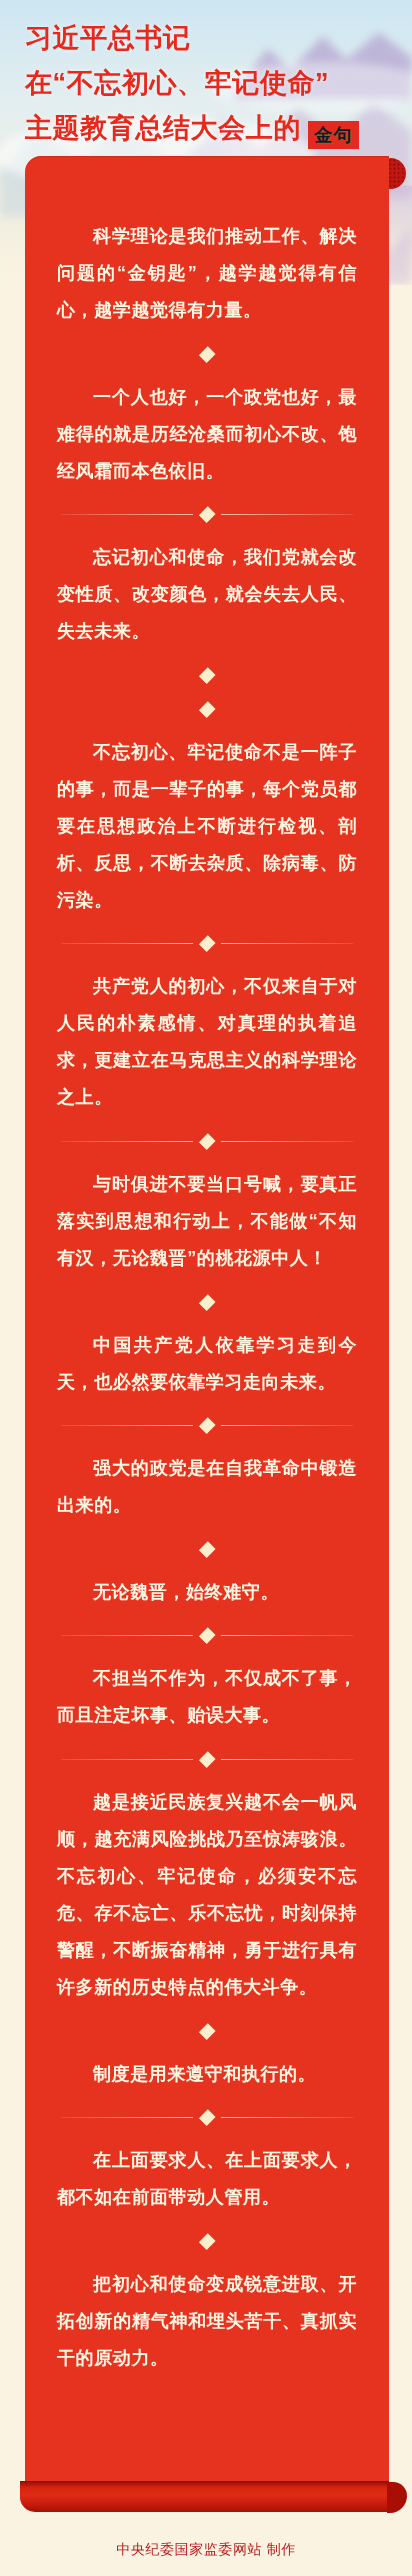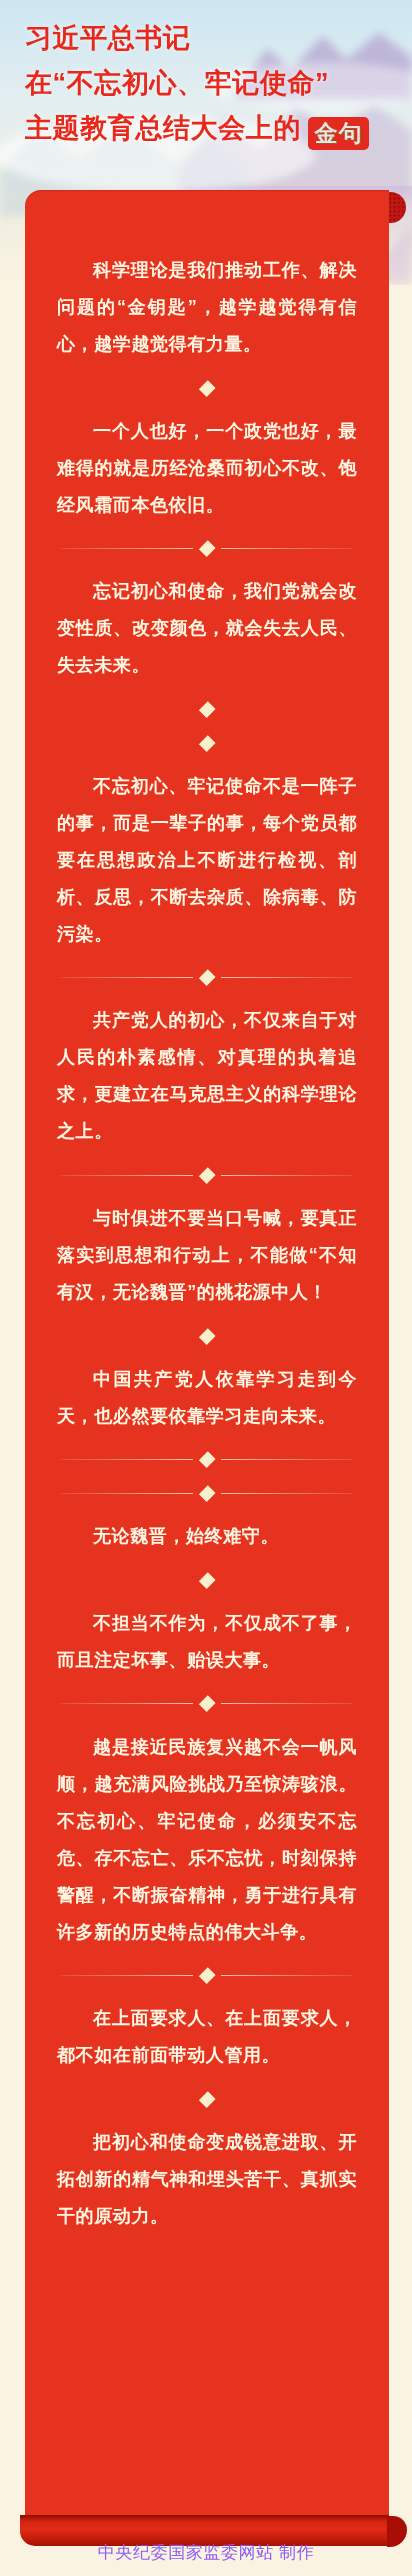--- a/index.html
+++ b/index.html
@@ -16,28 +16,28 @@
   .header-bg svg{position:absolute;left:0;top:0;}
   .title{
     position:absolute;left:25px;top:16px;width:372px;z-index:3;
     color:#e7281a;font-weight:bold;font-size:27px;line-height:45px;
     text-shadow:0 0 5px rgba(255,255,255,.65);
     letter-spacing:0.6px;
   }
   .title .trow{white-space:nowrap;}
   .badge{
     display:inline-block;vertical-align:-3.7px;margin-left:7.4px;
-    background:#e42920;color:#e5e5e5;
-    font-size:23px;font-weight:bold;line-height:1;
-    padding:4.3px 6.2px 5.6px;border-radius:5px;
+    background:#e42920;color:#0f172a;
+    font-size:18px;font-weight:bold;line-height:1;
+    padding:4.3px 6.2px 5.6px;border-radius:0;
     text-shadow:1.2px 1.2px 0 rgba(150,100,25,.9);
     letter-spacing:1.2px;
   }
   
-  .scroll{position:absolute;left:0;top:190px;width:412px;height:2224px;z-index:2;}
+  .scroll{position:absolute;left:0;top:156px;width:412px;height:2224px;z-index:2;}
   .curl-top{
     position:absolute;right:5.6px;top:1.9px;width:18.6px;height:31px;
     background:
       radial-gradient(circle,rgba(140,8,4,.95) 0.8px,rgba(0,0,0,0) 1px) 0 0/4.3px 4.3px,
       #c01712;
     border-radius:2.5px 16px 16px 0;
   }
   .panel{
     position:absolute;left:25px;top:0;width:364px;height:2325px;
     background:#e63320;
@@ -78,21 +78,21 @@
     border-radius:0 0 0 15px;
   }
   .curl-bottom{
     position:absolute;right:5px;top:2326px;width:20px;height:31px;
     background:#a90e04;
     border-radius:0 17.3px 21px 0;
   }
   
   .footer{
     position:absolute;left:0;top:2541px;width:412px;z-index:3;
-    text-align:center;color:#8b5cf6;font-size:17px;letter-spacing:0.6px;
+    text-align:center;color:#b91c1c;font-size:14px;letter-spacing:0.6px;
   }
 </style>
 </head>
 <body>
 
 <div class="header-bg">
   <svg width="412" height="285" viewBox="0 0 666 460">
     <defs>
       <filter id="soft" x="-20%" y="-20%" width="140%" height="140%">
         <feGaussianBlur stdDeviation="7"></feGaussianBlur>
@@ -180,20 +180,21 @@
           <span class="dline-r"></span>
         </div>
         <p class="qtext">中国共产党人依靠学习走到今天，也必然要依靠学习走向未来。</p>
       </div>
         <div class="qblock">
         <div class="divider">
           <span class="dline-l"></span>
           <span class="diamond"></span>
           <span class="dline-r"></span>
         </div>
+        <p class="qtext">强大的政党是在自我革命中锻造出来的。</p>
       </div>
         <div class="qblock">
         <div class="divider">
           <span class="dline-l"></span>
           <span class="diamond"></span>
           <span class="dline-r"></span>
         </div>
         <p class="qtext">无论魏晋，始终难守。</p>
       </div>
         <div class="qblock">
@@ -204,20 +205,28 @@
         </div>
         <p class="qtext">不担当不作为，不仅成不了事，而且注定坏事、贻误大事。</p>
       </div>
         <div class="qblock">
         <div class="divider">
           <span class="dline-l"></span>
           <span class="diamond"></span>
           <span class="dline-r"></span>
         </div>
         <p class="qtext">越是接近民族复兴越不会一帆风顺，越充满风险挑战乃至惊涛骇浪。不忘初心、牢记使命，必须安不忘危、存不忘亡、乐不忘忧，时刻保持警醒，不断振奋精神，勇于进行具有许多新的历史特点的伟大斗争。</p>
+      </div>
+        <div class="qblock">
+        <div class="divider">
+          <span class="dline-l"></span>
+          <span class="diamond"></span>
+          <span class="dline-r"></span>
+        </div>
+        <p class="qtext">制度是用来遵守和执行的。</p>
       </div>
         <div class="qblock">
         <div class="divider">
           <span class="dline-l"></span>
           <span class="diamond"></span>
           <span class="dline-r"></span>
         </div>
         <p class="qtext">在上面要求人、在上面要求人，都不如在前面带动人管用。</p>
       </div>
         <div class="qblock">

